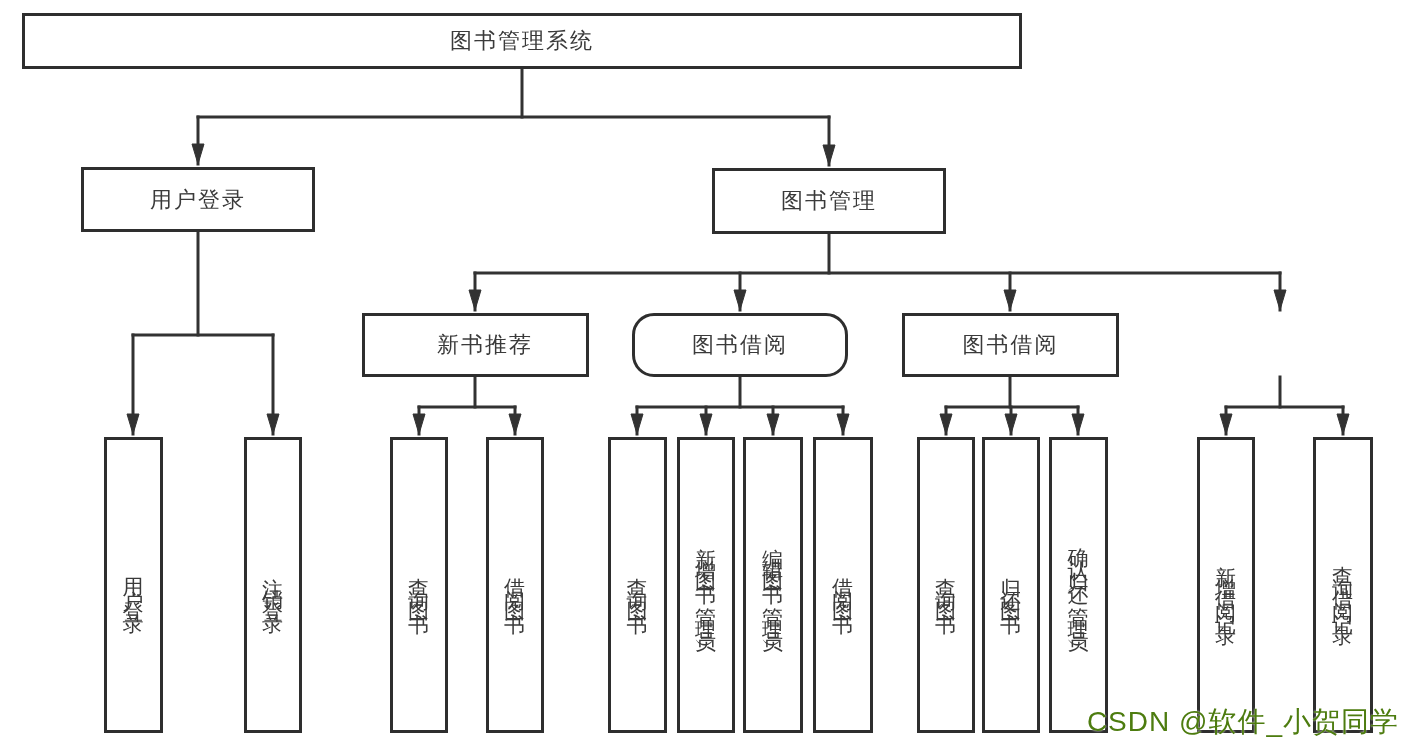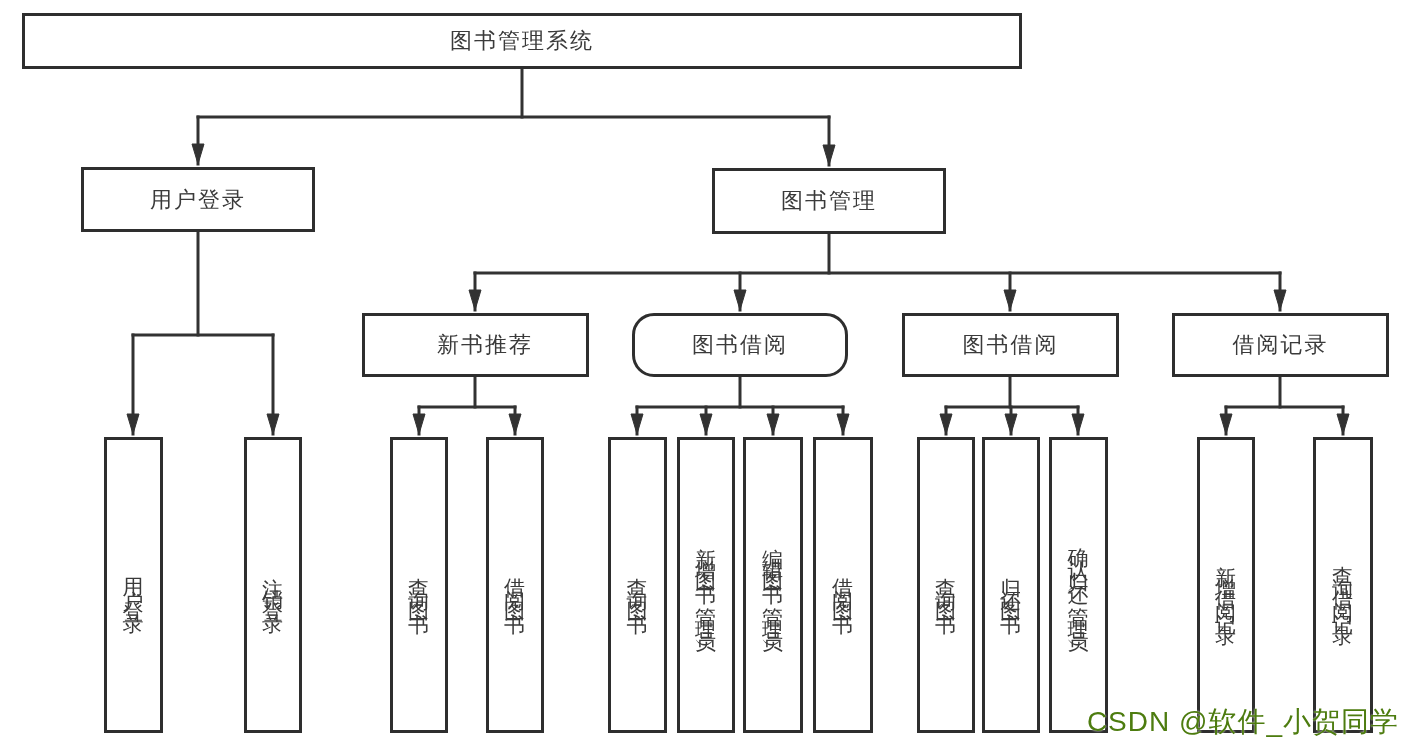--- a/index.html
+++ b/index.html
@@ -109,23 +109,20 @@
 
   <div class="box h b-new">
     <span class="lbl">新书推荐</span>
   </div>
   <div class="box h b-borrow">
     <span class="lbl">图书借阅</span>
   </div>
   <div class="box h b-current">
     <span class="lbl">图书借阅</span>
   </div>
-  <div class="box h b-record">
-    <span class="lbl">借阅记录</span>
-  </div>
 
   <div class="box v leaf b-l1">
     <span class="lbl">用户登录</span>
   </div>
   <div class="box v leaf b-l2">
     <span class="lbl">注销登录</span>
   </div>
   <div class="box v leaf b-n1">
     <span class="lbl">查询图书</span>
   </div>

